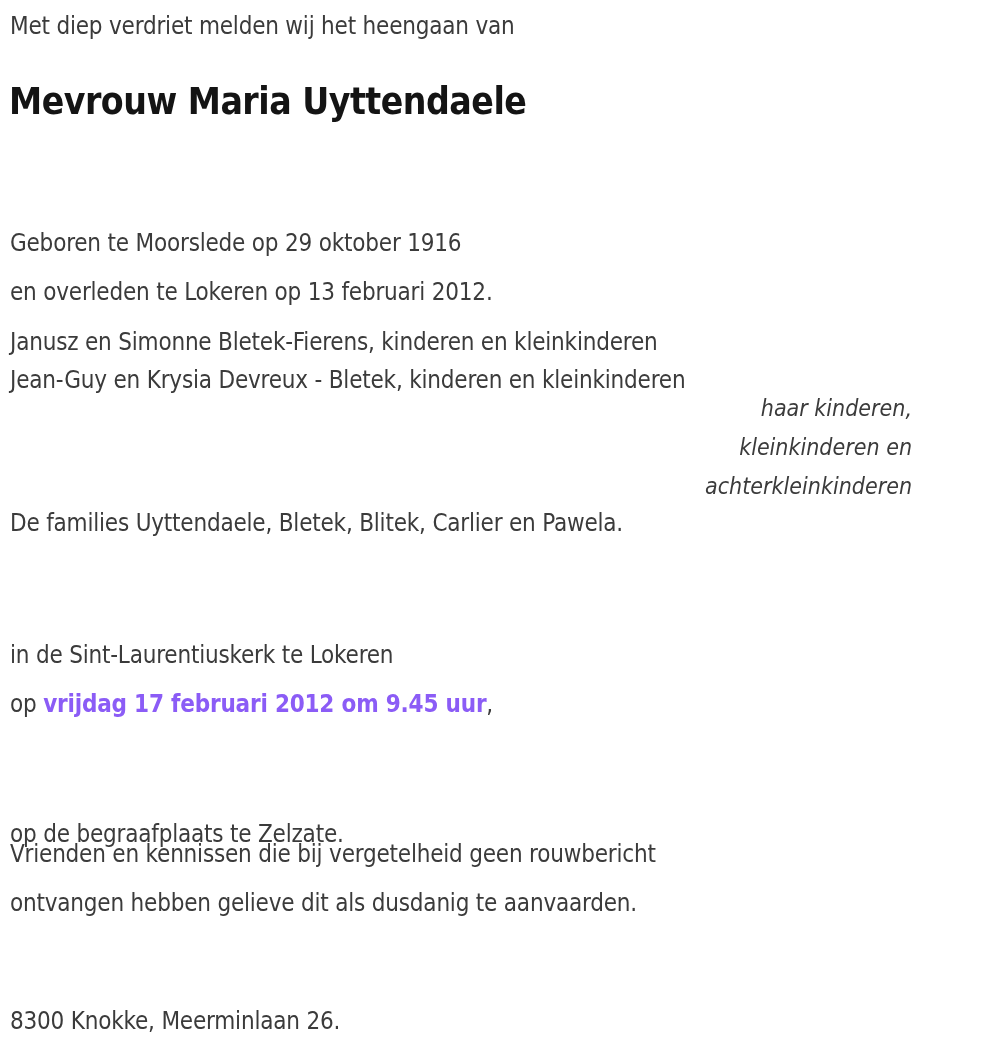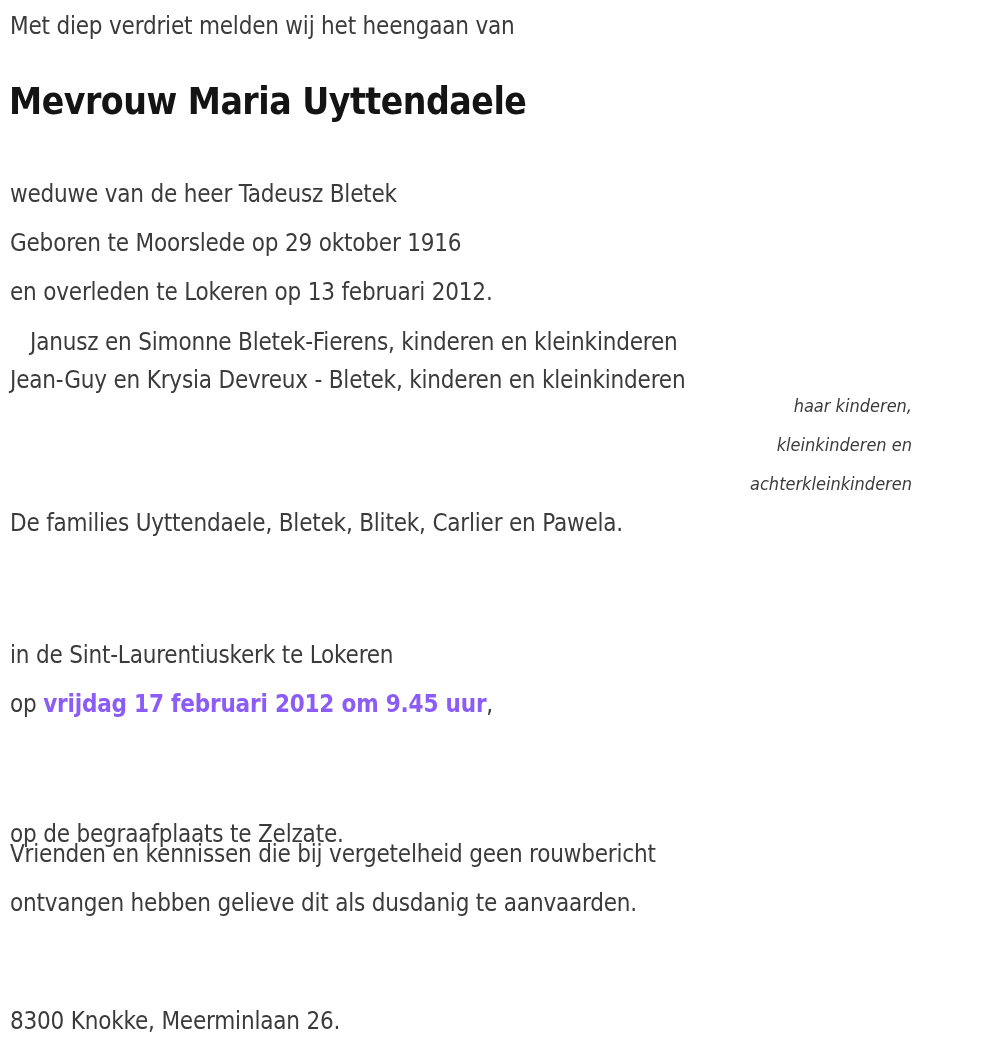--- a/index.html
+++ b/index.html
@@ -32,35 +32,35 @@
     font-weight: bold;
     color: #141414;
     letter-spacing: -0.5px;
     white-space: nowrap;
   }
   .right-italic {
     position: absolute;
     right: 12px;
     left: auto;
     font-style: italic;
-    font-size: 18px;
+    font-size: 23px;
     text-align: right;
     white-space: nowrap;
     letter-spacing: 0;
   }
   .bold-seg {
     font-weight: bold;
     color: #8b5cf6;
   }
   
   .l-intro        { top: 12px;  }
   .l-relation     { top: 180px; }
   .l-birth        { top: 229px; }
   .l-death        { top: 278px; }
-  .l-family-0     { top: 328px; margin-left: 20px; }
+  .l-family-0     { top: 328px; }
   .l-family-1     { top: 366px; }
   .l-note-0       { top: 395px; }
   .l-note-1       { top: 434px; }
   .l-note-2       { top: 473px; }
   .l-families     { top: 509px; }
   .l-cer-1        { top: 591px; }
   .l-cer-2        { top: 641px; }
   .l-cer-3        { top: 690px; }
   .l-cer-4        { top: 740px; }
   .l-cer-5        { top: 820px; }
@@ -71,21 +71,20 @@
 </style>
 </head>
 <body>
 
 <div class="page">
 
   <div class="line l-intro">Met diep verdriet melden wij het heengaan van</div>
 
   <div class="title">Mevrouw Maria Uyttendaele</div>
 
-  <div class="line l-relation">weduwe van de heer Tadeusz Bletek</div>
 
   <div class="line l-birth">Geboren te Moorslede op 29 oktober 1916</div>
 
   <div class="line l-death">en overleden te Lokeren op 13 februari 2012.</div>
 
   <div class="line l-family-0">Janusz en Simonne Bletek-Fierens, kinderen en kleinkinderen</div>
 
   <div class="line l-family-1">Jean-Guy en Krysia Devreux - Bletek, kinderen en kleinkinderen</div>
 
   <div class="line right-italic l-note-0">haar kinderen,</div>

